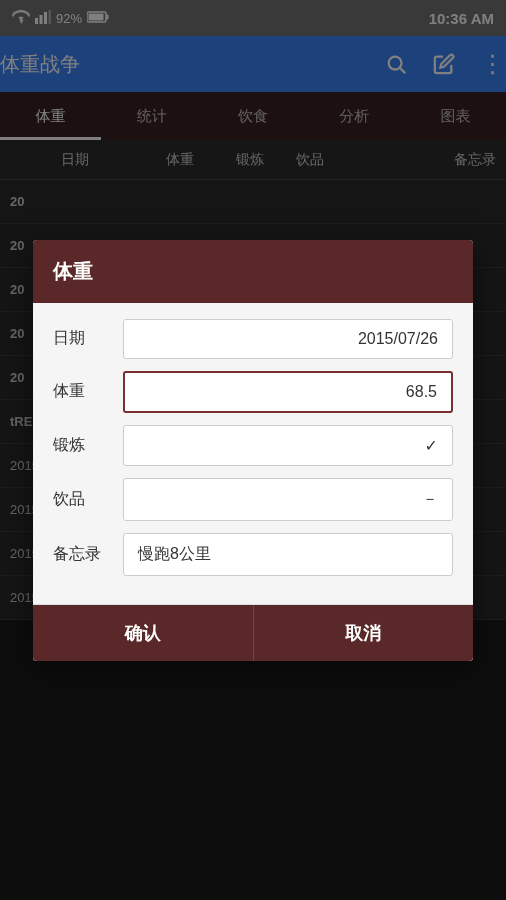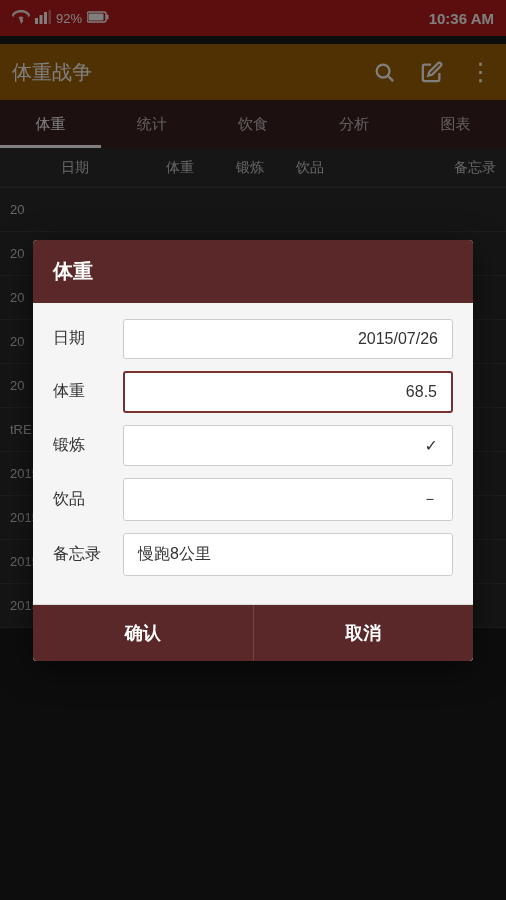--- a/index.html
+++ b/index.html
@@ -9,21 +9,21 @@
       background: #1a1a1a;
       font-family: 'Arial', sans-serif;
       overflow: hidden;
       position: relative;
     }
 
     
     .status-bar {
       width: 100%;
       height: 36px;
-      background: #b91c1c;
+      background: #737373;
       display: flex;
       align-items: center;
       justify-content: flex-end;
       padding: 0 12px;
       gap: 6px;
     }
     .status-bar .time {
       color: white;
       font-size: 15px;
       font-weight: bold;
@@ -36,26 +36,25 @@
     }
     .status-icons span {
       color: white;
       font-size: 12px;
     }
 
     
     .toolbar {
       width: 100%;
       height: 56px;
-      background: #a16207;
-      display: flex;
-      align-items: center;
-      padding: 0 12px;
+      background: #3b82f6;
+      display: flex;
+      align-items: center;
+      padding: 0 0;
       gap: 12px;
-      margin-top: 8px;
     }
     .toolbar .app-title {
       color: white;
       font-size: 20px;
       flex: 1;
     }
     .toolbar-icons {
       display: flex;
       align-items: center;
       gap: 20px;
@@ -227,20 +226,21 @@
     
     .top-rows {
       background: #2b2b2b;
     }
     .top-row {
       height: 44px;
       display: flex;
       align-items: center;
       padding: 0 10px;
       border-bottom: 1px solid #3a3a3a;
+      font-weight: bold;
     }
     .top-row-text {
       color: #ccc;
       font-size: 13px;
     }
   </style>
 </head>
 <body>
 
 <div class="status-bar">

